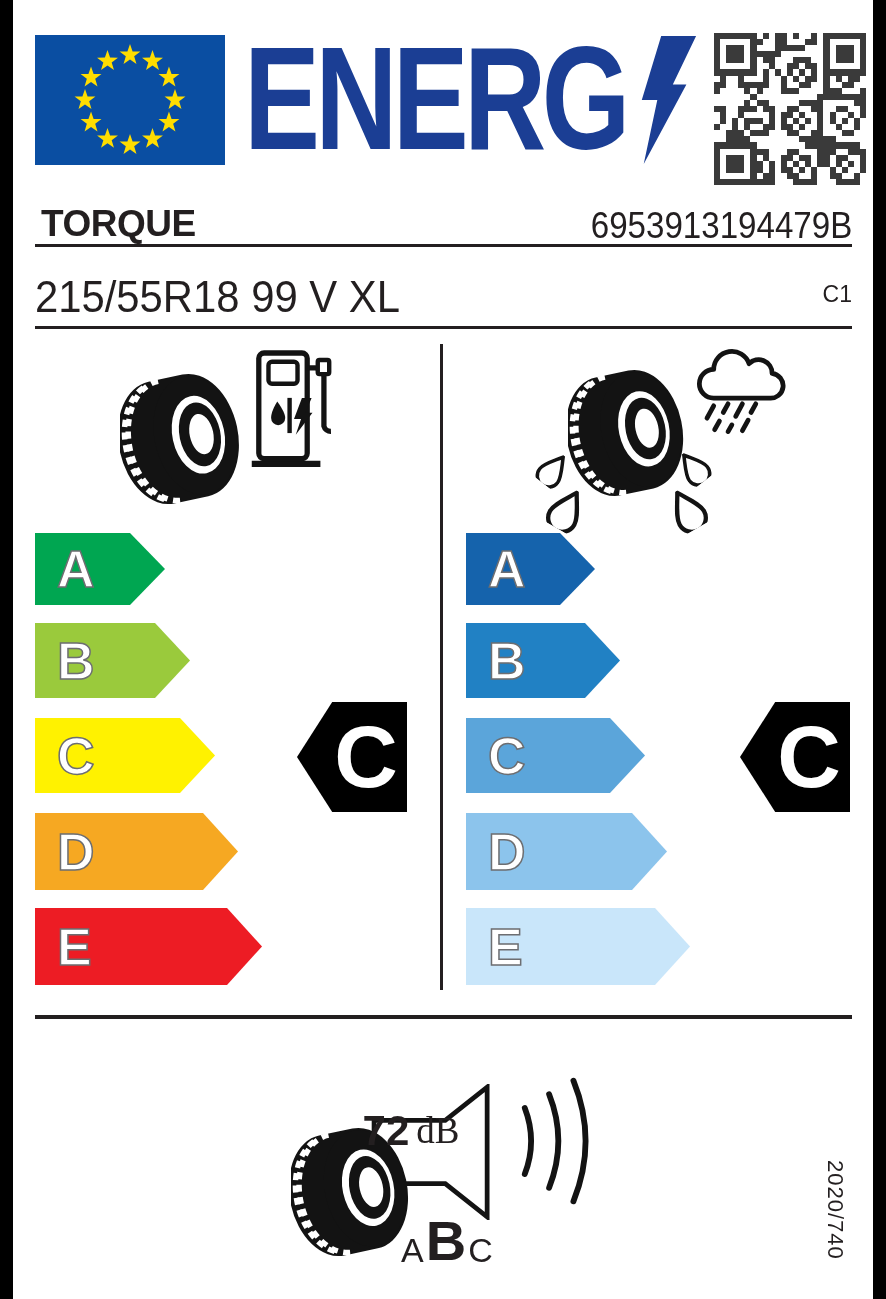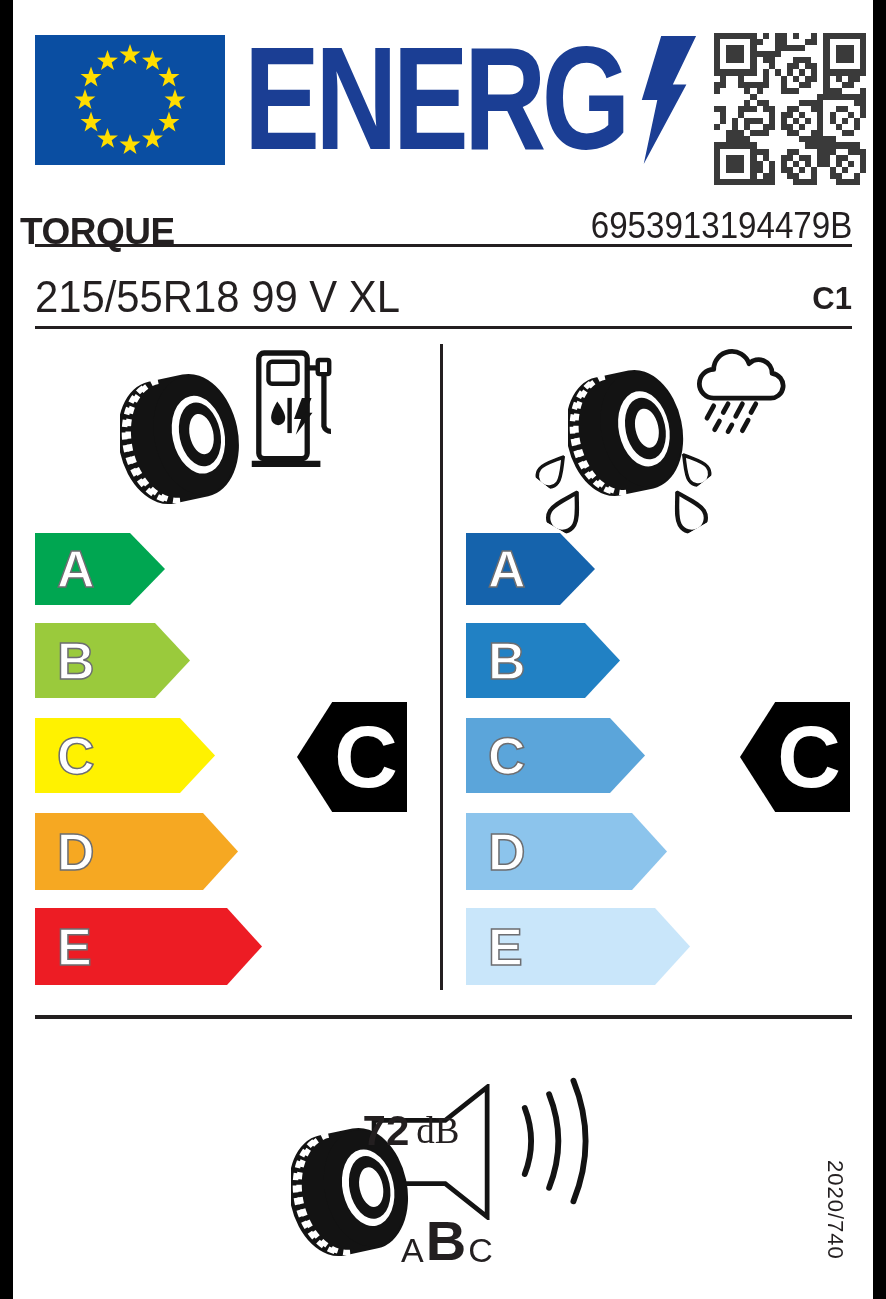--- a/index.html
+++ b/index.html
@@ -15,24 +15,24 @@
   .eu-flag { position:absolute; left:35px; top:35px; width:190px; height:130px; }
   .eu-flag svg { width:100%; height:100%; display:block; }
   .energ-logo { position:absolute; left:244px; top:33px; height:132px; display:flex; align-items:center; }
   .energ-text { font-size:146px; font-weight:700; letter-spacing:-6px; line-height:1;
     transform:scaleX(.78); transform-origin:0 50%; }
   .bolt { position:absolute; left:636px; top:36px; width:62px; height:128px; }
   .qr { position:absolute; left:714px; top:33px; width:152px; height:152px; }
   .qr svg { width:100%; height:100%; display:block; shape-rendering:crispEdges; }
 
   
-  .supplier-name { position:absolute; left:20px; top:203px; font-size:37px; font-weight:700; letter-spacing:-.5px;margin-top:8px; }
+  .supplier-name { position:absolute; left:41px; top:203px; font-size:37px; font-weight:700; letter-spacing:-.5px; }
   .type-id { position:absolute; right:34px; top:205px; font-size:36px; transform:scaleX(.92); transform-origin:100% 50%; }
   .size-text { position:absolute; left:35px; top:272px; font-size:44px; transform:scaleX(.95); transform-origin:0 50%; letter-spacing:0; }
-  .tyre-class { position:absolute; right:34px; top:281px; font-size:31px;font-weight:bold; }
+  .tyre-class { position:absolute; right:34px; top:281px; font-size:23px; }
   .hline { position:absolute; left:35px; width:817px; background:#231f20; }
   .hline.one { top:244px; height:3px; }
   .hline.two { top:326px; height:3px; }
   .hline.three { top:1015px; height:4px; }
   .vdivider { position:absolute; left:440px; top:344px; width:3px; height:646px; background:#231f20; }
 
   
   .icon-group { position:absolute; }
   .icon-group svg, .icon-abs { position:absolute; display:block; }
   .fuel-icons { left:112px; top:346px; width:236px; height:176px; }

